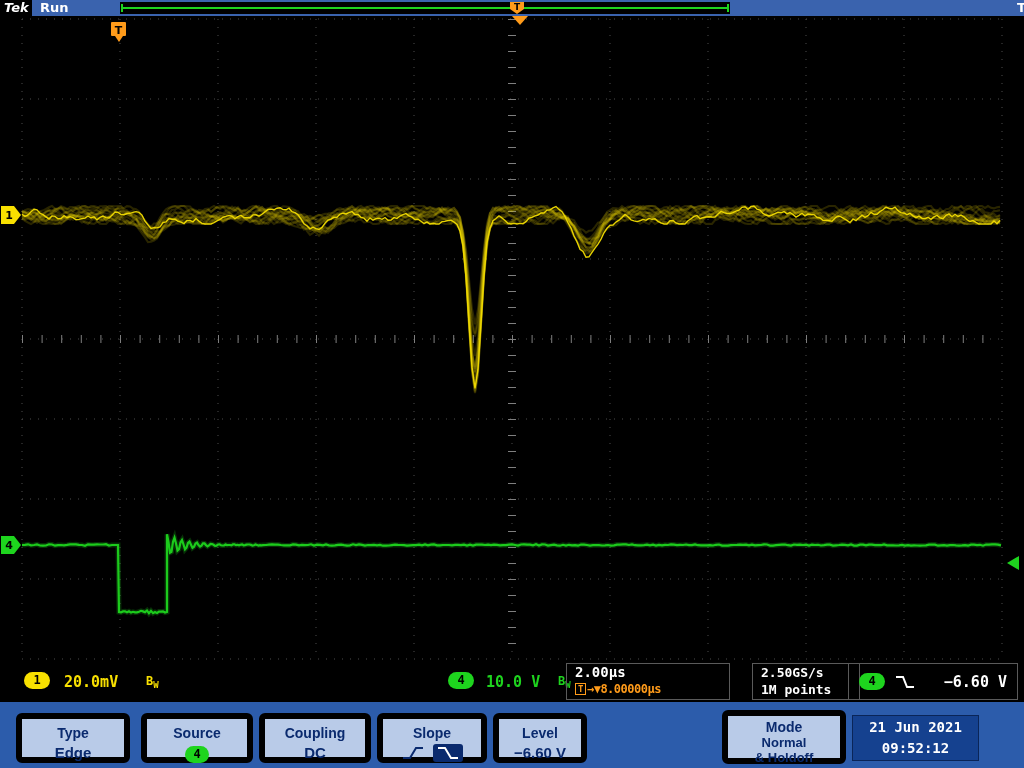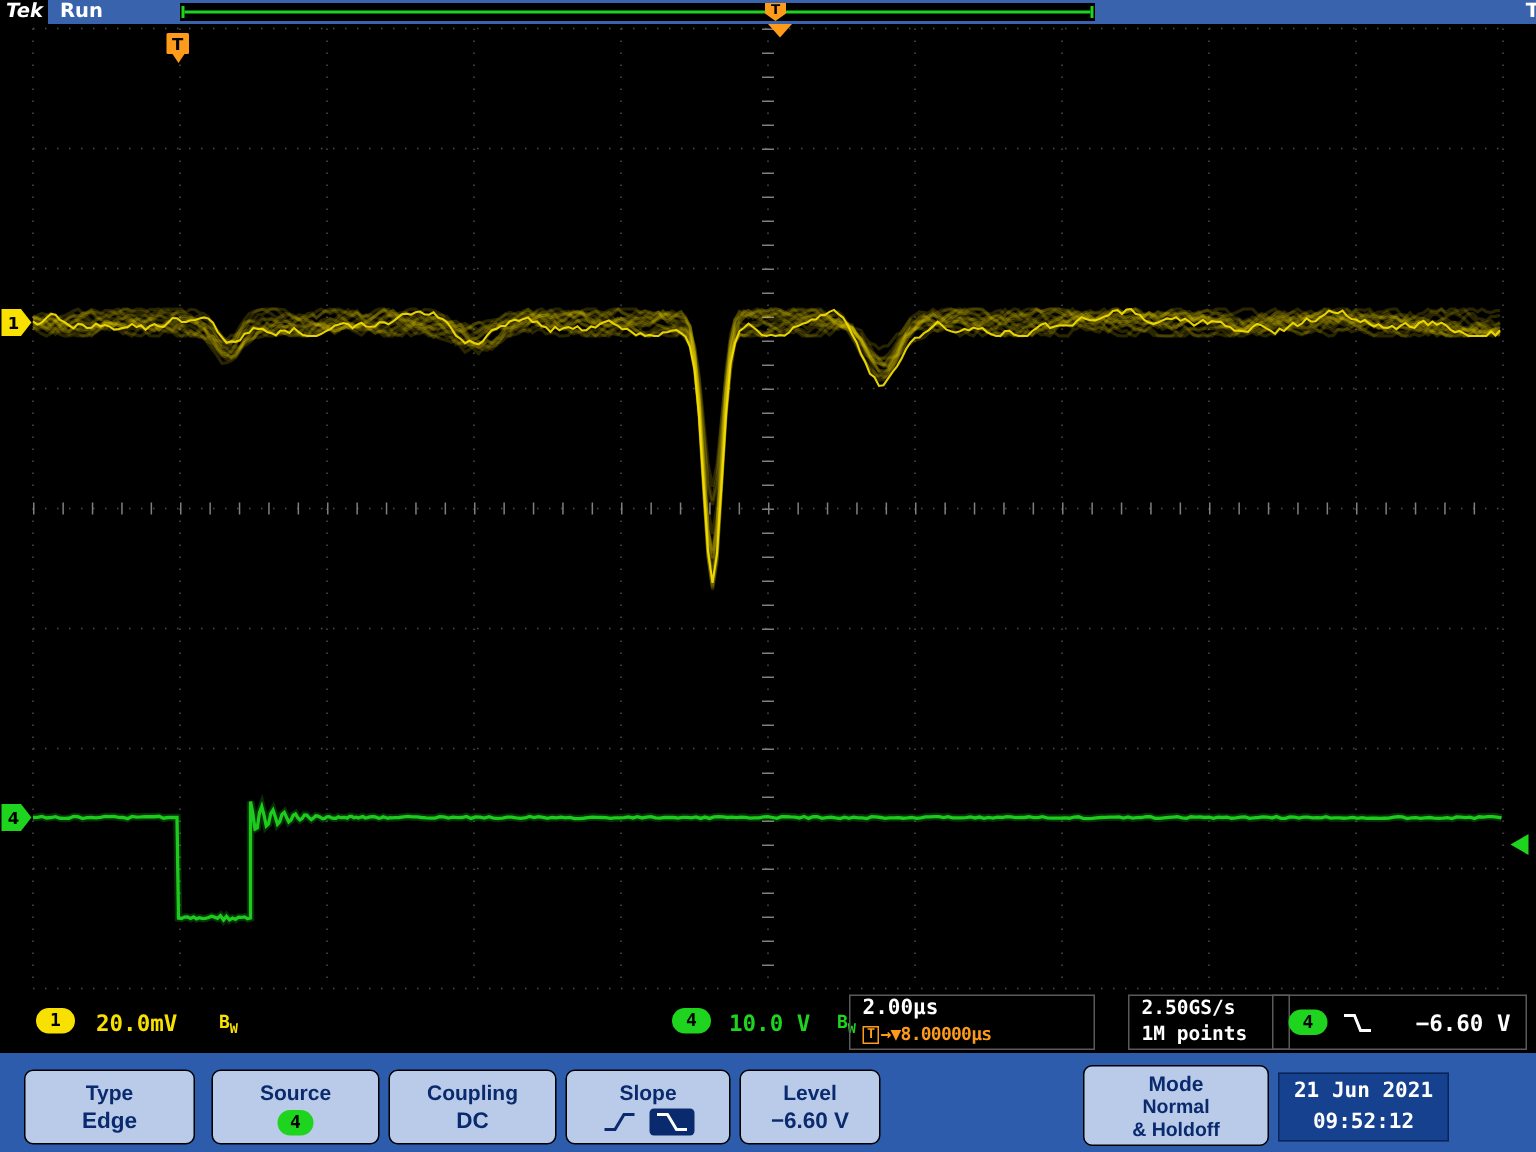--- a/index.html
+++ b/index.html
@@ -47,36 +47,36 @@
   .tb1{font-size:14px;color:#fff;}
   .tb2{color:#ff9b1a;font-size:12px;letter-spacing:-0.5px;}
   .tflag{display:inline-block;border:1px solid #ff9b1a;font-size:9px;line-height:10px;
          padding:0 2px;margin-right:1px;vertical-align:1px;}
   .abox{left:734px;width:108px;margin-left:18px;}
   .trbox{left:848px;width:170px;display:flex;align-items:center;gap:10px;padding:0 10px;}
   .trlevel{font:bold 15px "DejaVu Sans Mono",monospace;color:#fff;margin-left:auto;}
 
   
   .menubar{position:absolute;top:702px;left:0;width:1024px;height:66px;background:#2c5cab;}
-  .mbtn{position:absolute;top:11px;height:50px;background:#b9cbe8;border:1px solid #000000;
+  .mbtn{position:absolute;top:11px;height:50px;background:#b9cbe8;border:6px solid #000000;
         border-radius:6px;box-sizing:border-box;color:#0a2a6e;text-align:center;cursor:pointer;}
   .mt{font:bold 14px "Liberation Sans",sans-serif;margin-top:6px;}
   .mv{font:bold 15px "Liberation Sans",sans-serif;margin-top:3px;}
   .mv2{font:bold 13px/15px "Liberation Sans",sans-serif;}
   .b-type{left:16px;width:114px;}
   .b-source{left:141px;width:112px;}
   .b-coupling{left:259px;width:112px;}
   .b-slope{left:377px;width:110px;}
   .b-level{left:493px;width:94px;}
   .b-mode{left:722px;width:124px;top:8px;height:54px;}
   .b-mode .mt{margin-top:3px;}
   .mpill{min-width:24px;}
   .slope-icons{display:flex;justify-content:center;gap:8px;margin-top:3px;align-items:center;}
   .sel{background:#0a2a6e;border-radius:3px;padding:1px 3px;display:inline-flex;}
-  .mdate{position:absolute;left:852px;top:13px;width:114px;height:46px;background:#15418f;
+  .mdate{position:absolute;left:852px;top:13px;width:127px;height:46px;background:#15418f;
          border:1px solid #0a2558;box-sizing:border-box;color:#fff;text-align:center;
          font:bold 14px/21px "DejaVu Sans Mono",monospace;padding-top:1px;}
 </style>
 </head>
 <body>
 
 <div class="screen">
 
   <div class="header">
     <div class="logo">Tek</div>

